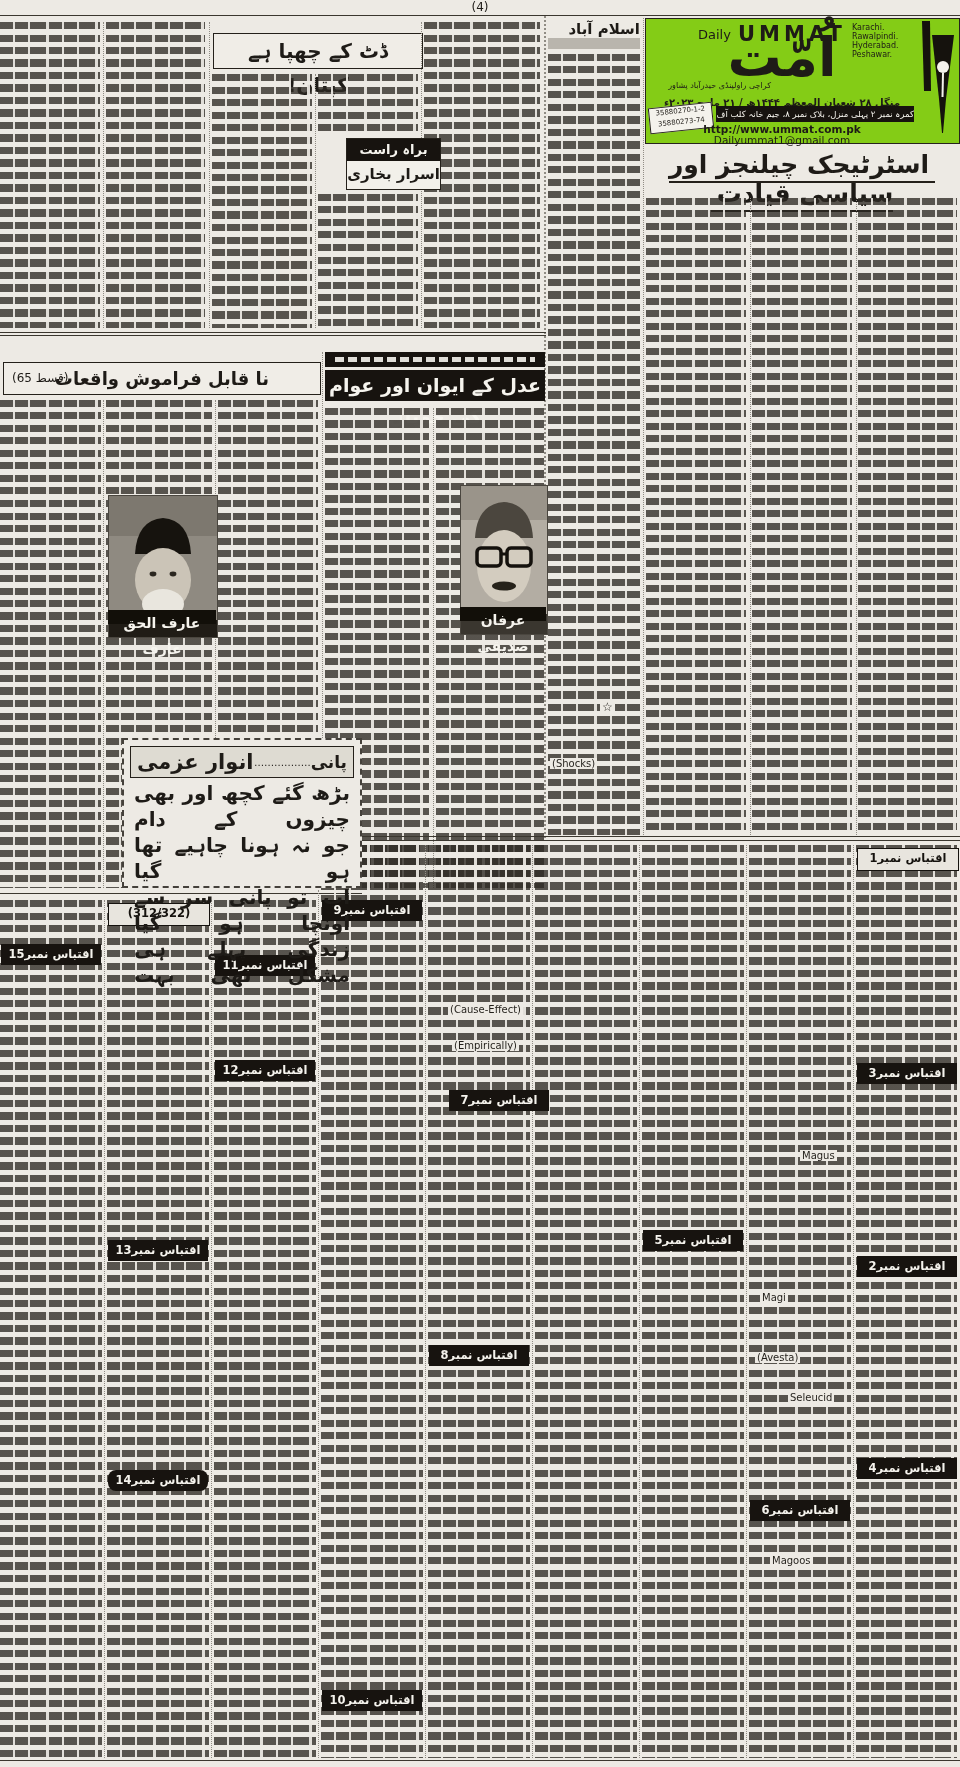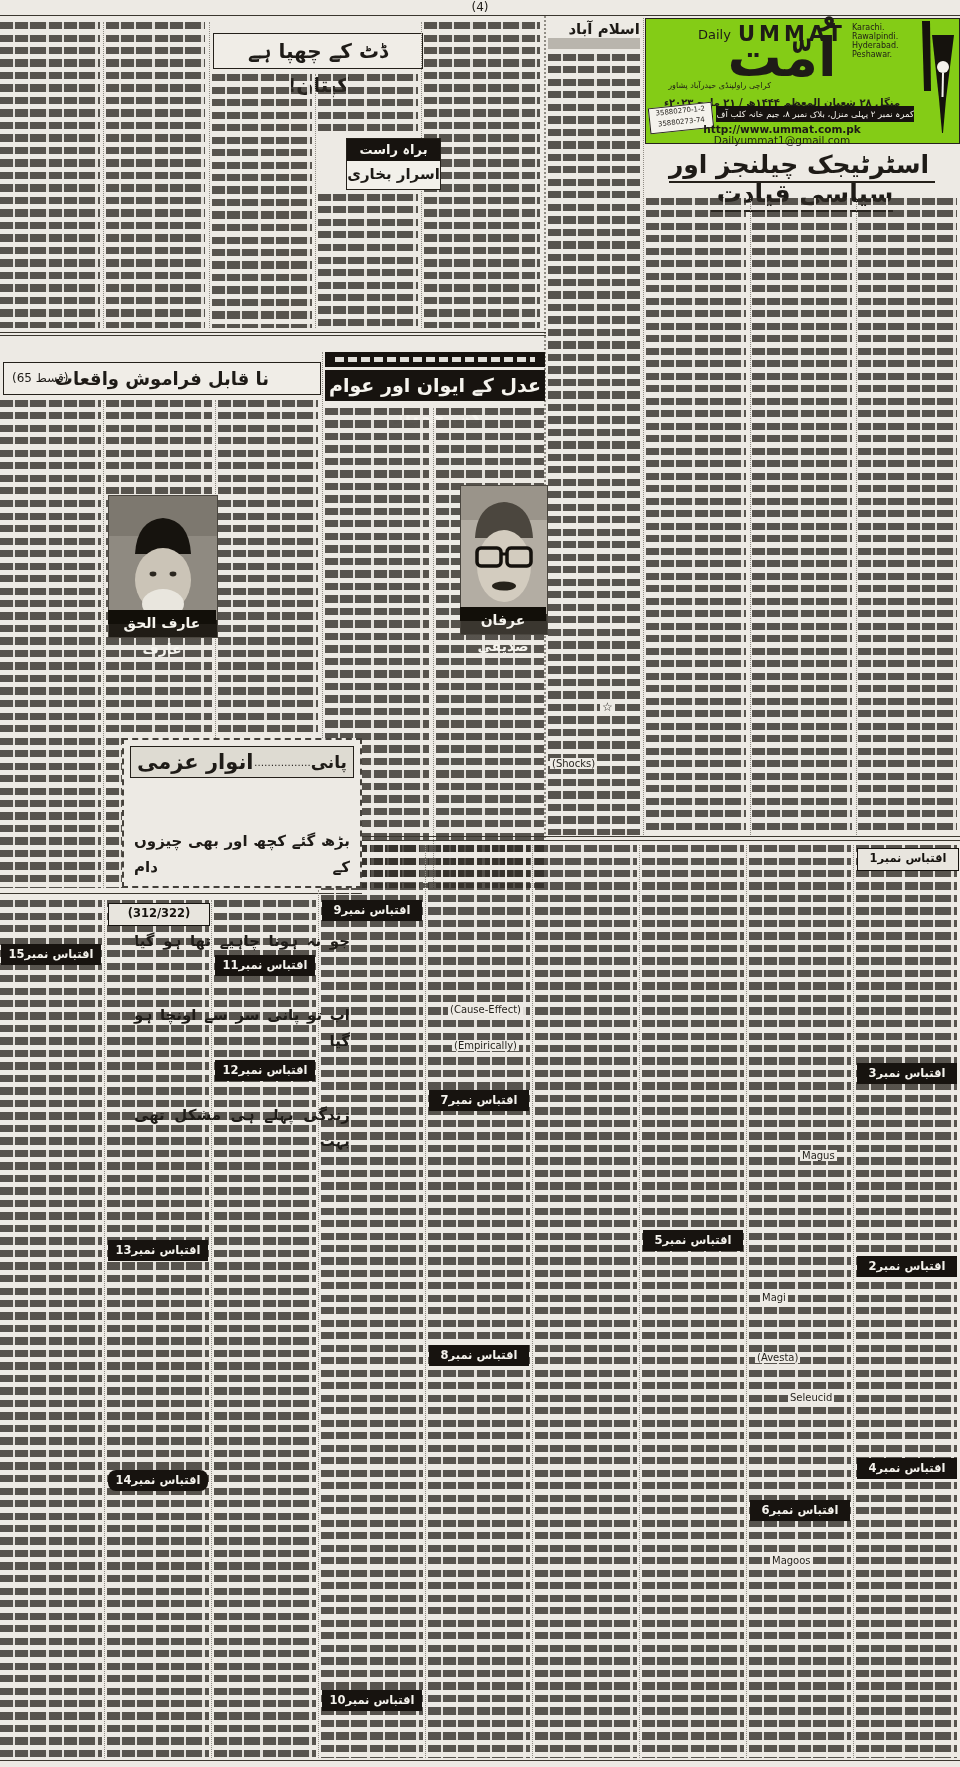--- a/index.html
+++ b/index.html
@@ -28,22 +28,22 @@
   .black-bar{position:absolute;background:#17130f;color:#f6f4ee;text-align:center;
              font-weight:bold;direction:rtl;}
   .masthead{position:absolute;left:645px;top:18px;width:313px;height:124px;background:#84cc16;
             border:1.5px solid #27231d;z-index:2;}
   .masthead *{position:absolute;}
   .small{font-size:8px;}
   .poem{position:absolute;left:122px;top:738px;width:236px;height:146px;background:#edeae4;
         border:2px dashed #44403a;z-index:5;padding:0;}
   .poem-title{position:absolute;left:6px;right:6px;top:6px;height:30px;border:1.5px solid #24201a;
               background:#dedbd2;display:flex;align-items:center;direction:rtl;padding:0 6px;}
-  .poem-line{font-size:15px;direction:rtl;text-align:justify;text-align-last:justify;
-             padding:0 10px;line-height:26px;font-weight:bold;margin-top:48px;}
+  .poem-line{font-size:20px;direction:rtl;text-align:justify;text-align-last:justify;
+             padding:0 10px;line-height:26px;font-weight:bold;}
 </style>
 </head>
 <body>
 
 <div class="sheet">
 
   <div style="position:absolute;left:0;top:0;width:960px;text-align:center;font-size:12px;">(4)</div>
   <div class="hrule" style="left:0;top:15px;width:960px;"></div>
 
   <div class="masthead">
@@ -201,21 +201,21 @@
   <div class="vsep thin" style="left:853px;top:845px;height:913px;"></div>
 
   <div class="box-head" style="left:1px;top:944px;">اقتباس نمبر15</div>
   <div class="box-head light" style="left:108px;top:903px;">(312/322)</div>
   <div class="box-head" style="left:108px;top:1240px;">اقتباس نمبر13</div>
   <div class="box-head" style="left:108px;top:1470px;border-radius:8px;">اقتباس نمبر14</div>
   <div class="box-head" style="left:215px;top:955px;">اقتباس نمبر11</div>
   <div class="box-head" style="left:215px;top:1060px;">اقتباس نمبر12</div>
   <div class="box-head" style="left:322px;top:900px;">اقتباس نمبر9</div>
   <div class="box-head" style="left:322px;top:1690px;">اقتباس نمبر10</div>
-  <div class="box-head" style="left:429px;top:1090px;">اقتباس نمبر7</div>
+  <div class="box-head" style="left:449px;top:1090px;">اقتباس نمبر7</div>
   <div class="box-head" style="left:429px;top:1345px;">اقتباس نمبر8</div>
   <div class="box-head" style="left:643px;top:1230px;">اقتباس نمبر5</div>
   <div class="box-head" style="left:750px;top:1500px;">اقتباس نمبر6</div>
   <div class="box-head light" style="left:857px;top:848px;">اقتباس نمبر1</div>
   <div class="box-head" style="left:857px;top:1063px;">اقتباس نمبر3</div>
   <div class="box-head" style="left:857px;top:1256px;">اقتباس نمبر2</div>
   <div class="box-head" style="left:857px;top:1458px;">اقتباس نمبر4</div>
 
   <span class="term" style="left:448px;top:1004px;">(Cause-Effect)</span>
   <span class="term" style="left:452px;top:1040px;">(Empirically)</span>

